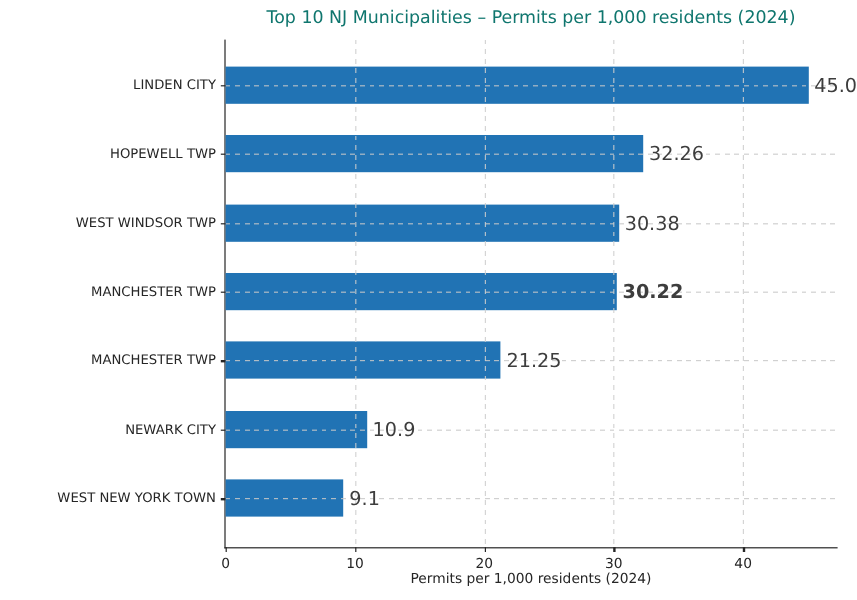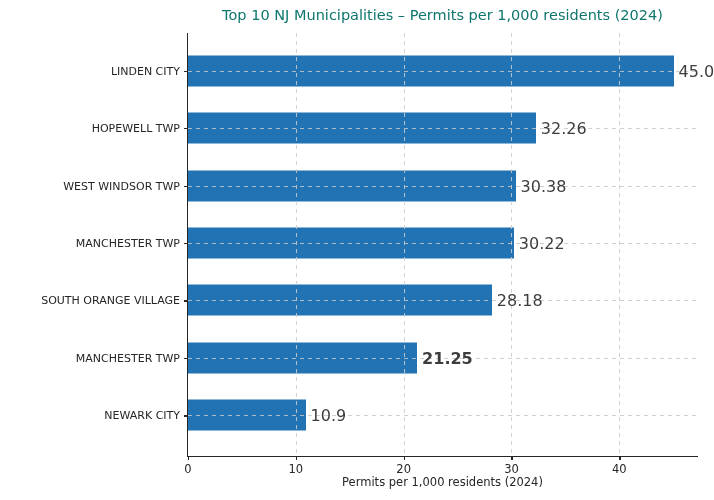--- a/index.html
+++ b/index.html
@@ -147,42 +147,42 @@
           <div class="category-label">WEST WINDSOR TWP</div>
           <div class="bar" style="width: 64.2283%; background: rgb(33, 115, 180);"></div>
           <div class="hgrid"></div>
           <div class="value-label" style="left: calc(64.2283% + 5px);">30.38</div>
         </div>
         <div class="bar-row">
           <div class="ytick"></div>
           <div class="category-label">MANCHESTER TWP</div>
           <div class="bar" style="width: 63.8901%; background: rgb(33, 115, 180);"></div>
           <div class="hgrid"></div>
-          <div class="value-label" style="left: calc(63.8901% + 5px);">30.22</div>
-        </div>
-        <div class="bar-row">
-          <div class="ytick"></div>
-          <div class="category-label">SOUTH ORANGE VILLAGE</div>
-          <div class="bar" style="width: 59.5772%; background: rgb(33, 115, 180);"></div>
-          <div class="hgrid"></div>
-          <div class="value-label" style="left: calc(59.5772% + 5px);">28.18</div>
+          <div class="value-label" style="left: calc(63.8901% + 5px); font-weight: bold;">30.22</div>
         </div>
         <div class="bar-row">
           <div class="ytick"></div>
           <div class="category-label">MANCHESTER TWP</div>
           <div class="bar" style="width: 44.926%; background: rgb(33, 115, 180);"></div>
           <div class="hgrid"></div>
-          <div class="value-label" style="left: calc(44.926% + 5px); font-weight: bold;">21.25</div>
+          <div class="value-label" style="left: calc(44.926% + 5px);">21.25</div>
         </div>
         <div class="bar-row">
           <div class="ytick"></div>
           <div class="category-label">NEWARK CITY</div>
           <div class="bar" style="width: 23.0444%; background: rgb(33, 115, 180);"></div>
           <div class="hgrid"></div>
           <div class="value-label" style="left: calc(23.0444% + 5px);">10.9</div>
+        </div>
+        <div class="bar-row">
+          <div class="ytick"></div>
+          <div class="category-label">WEST NEW YORK TOWN</div>
+          <div class="bar" style="width: 19.2389%; background: rgb(33, 115, 180);"></div>
+          <div class="hgrid"></div>
+          <div class="value-label" style="left: calc(19.2389% + 5px);">9.1</div>
         </div>
       </div>
   <div class="xtick" style="left: 0%;"></div>
       <div class="xtick-label" style="left: 0%;">0</div>
       <div class="vgrid" style="left: 21.1416%;"></div>
       <div class="xtick" style="left: 21.1416%;"></div>
       <div class="xtick-label" style="left: 21.1416%;">10</div>
       <div class="vgrid" style="left: 42.2833%;"></div>
       <div class="xtick" style="left: 42.2833%;"></div>
       <div class="xtick-label" style="left: 42.2833%;">20</div>

